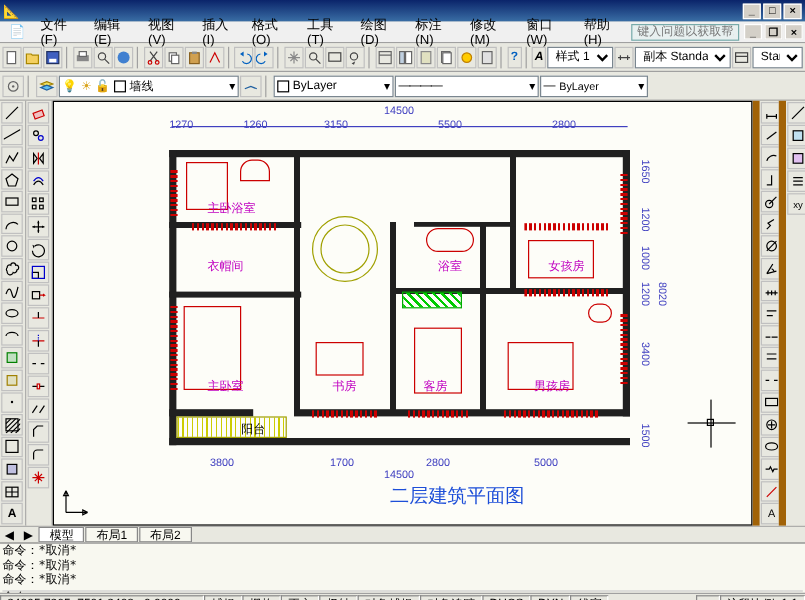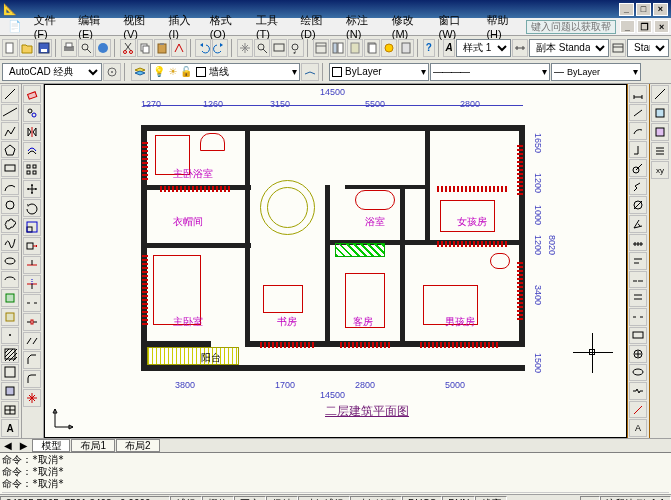--- a/index.html
+++ b/index.html
@@ -10,29 +10,29 @@
   .menubar{background:#f0f0f0;height:18px;display:flex;align-items:center;padding:0 2px;font-size:11px;border-bottom:1px solid #a0a0a0}
   .menubar span{padding:0 6px;cursor:pointer}
   .menubar .help-input{margin-left:auto;border:1px solid #7aa;background:#e8f0f0;color:#888;padding:0 4px;height:14px;font-size:10px;width:90px}
   .toolbar{background:#e8e8e0;height:24px;display:flex;align-items:center;padding:0 2px;border-bottom:1px solid #a0a0a0;gap:1px;overflow:hidden}
   .tb{width:18px;height:18px;border:1px solid #c0c0c0;background:#e8e8e0;display:inline-flex;align-items:center;justify-content:center;font-size:10px;cursor:pointer}
   .tb svg{width:14px;height:14px}
   .sep{width:4px;height:18px;border-left:1px solid #a0a0a0;margin:0 2px}
   .sel{border:1px solid #7a868f;background:#fff;height:18px;font-size:10px;padding:0 2px}
   .workrow{display:flex;height:354px}
   .sidebar{width:24px;background:#e8e8e0;display:flex;flex-direction:column;gap:1px;padding:1px;border-right:1px solid #a0a0a0;overflow:hidden}
-  .sidebar.right{border-right:none;border-left:1px solid #a16207}
+  .sidebar.right{border-right:none;border-left:6px solid #a16207}
   .canvas{flex:1;background:#fdfdf8;position:relative;border:1px solid #000;overflow:hidden}
   .dim{position:absolute;font-size:9px;color:#4040c0}
   .wall{position:absolute;background:#202020}
   .roomlbl{position:absolute;font-size:10px;color:#c000c0;font-weight:500}
   .furn{position:absolute;border:1px solid #c00}
   .win{position:absolute;background:repeating-linear-gradient(90deg,#c00 0,#c00 2px,transparent 2px,transparent 4px);height:6px}
   .winv{position:absolute;background:repeating-linear-gradient(0deg,#c00 0,#c00 2px,transparent 2px,transparent 4px);width:6px}
-  .plan-title{position:absolute;left:280px;top:318px;color:#701a75;font-size:12px;text-decoration:underline}
+  .plan-title{position:absolute;left:280px;top:318px;color:#1d4ed8;font-size:16px;}
   .crosshair{position:absolute;left:528px;top:248px;width:40px;height:40px;pointer-events:none}
   .crosshair::before,.crosshair::after{content:'';position:absolute;background:#000}
   .crosshair::before{left:0;top:19px;width:40px;height:1px}
   .crosshair::after{left:19px;top:0;width:1px;height:40px}
   .crosshair .box{position:absolute;left:16px;top:16px;width:6px;height:6px;border:1px solid #000}
   .scroll-h{height:14px;background:#e8e8e0;border-top:1px solid #a0a0a0;display:flex;align-items:center;font-size:10px}
   .tab{padding:0 8px;border:1px solid #888;background:#f8f8f0;margin-left:1px;height:13px;display:flex;align-items:center}
   .tab.active{background:#fff}
   .cmdline{height:42px;background:#f8f8f0;border-top:1px solid #808080;font-family:"SimSun",monospace;font-size:10px;padding:1px 2px;line-height:12px;overflow:hidden}
   .cmdline .row{display:flex}
@@ -216,21 +216,20 @@
   <div class="tb">
       <svg viewBox="0 0 14 14">
         <rect x="2" y="3" width="10" height="8" fill="none" stroke="#444"></rect>
         <line x1="2" y1="6" x2="12" y2="6" stroke="#444"></line>
       </svg>
     </div>
   <select class="sel" style="width:42px"><option>Stand</option></select>
 </div>
 
 <div class="toolbar">
-  <select class="sel" style="width:100px"><option>AutoCAD 经典</option></select>
   <div class="tb">
       <svg viewBox="0 0 14 14">
         <circle cx="7" cy="7" r="4" fill="none" stroke="#666"></circle>
         <circle cx="7" cy="7" r="1" fill="#666"></circle>
       </svg>
     </div>
   <div class="sep"></div>
   <div class="tb">
       <svg viewBox="0 0 14 14">
         <path d="M2 5l5-2 5 2-5 2z" fill="#f0e060" stroke="#a08000"></path>

